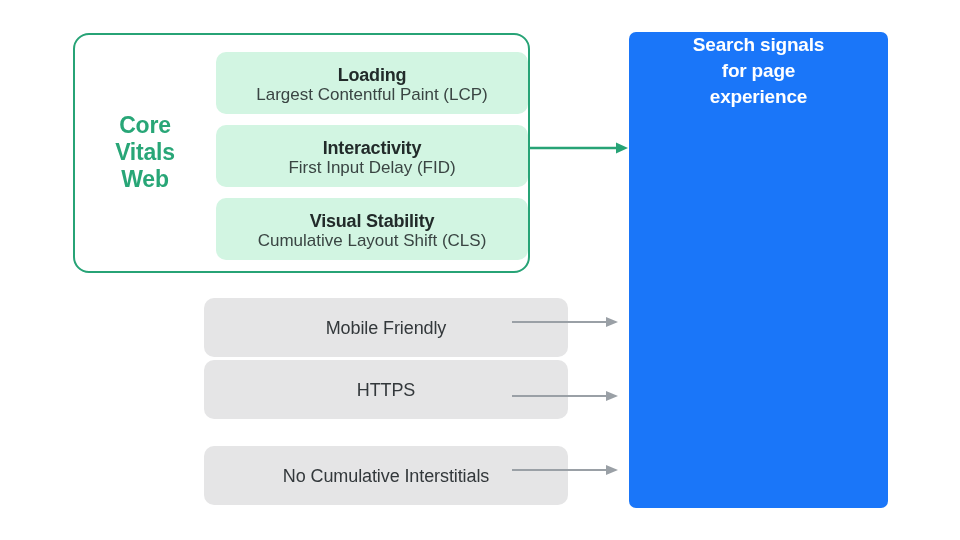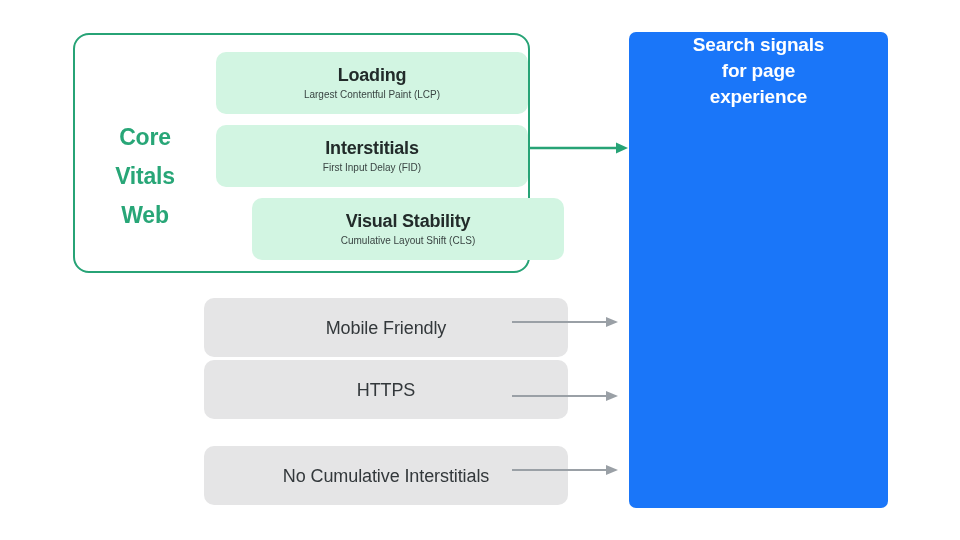--- a/index.html
+++ b/index.html
@@ -38,48 +38,48 @@
     left: 100px;
     top: 112px;
     width: 90px;
     text-align: center;
     color: #28a677;
     font-size: 23px;
     font-weight: 700;
     line-height: 27px;
     letter-spacing: -0.2px;
   }
-  .cwv-label span { display: block; margin-top: 12px; }
+  .cwv-label span { display: block; }
 
   
   .metric-card {
     position: absolute;
     left: 216px;
     width: 312px;
     height: 62px;
     background: #d2f5e2;
     border-radius: 10px;
     display: flex;
     flex-direction: column;
     align-items: center;
     justify-content: center;
   }
   .metric-card.m0 { top: 52px; }
   .metric-card.m1 { top: 125px; }
-  .metric-card.m2 { top: 198px; margin-left: 36px; }
+  .metric-card.m2 { top: 198px; }
 
   .metric-title {
     font-size: 18px;
     font-weight: 700;
     color: #222b2a;
     line-height: 22px;
     letter-spacing: -0.2px;
   }
   .metric-sub {
-    font-size: 10px;
+    font-size: 17px;
     font-weight: 400;
     color: #3a4543;
     line-height: 16px;
     margin-top: 1px;
   }
 
   
   .gray-box {
     position: absolute;
     left: 204px;
@@ -148,21 +148,21 @@
     <span>Vitals</span>
     <span>Web</span>
   </div>
 
   <div class="metric-card m0">
     <div class="metric-title">Loading</div>
     <div class="metric-sub">Largest Contentful Paint (LCP)</div>
   </div>
 
   <div class="metric-card m1">
-    <div class="metric-title">Interstitials</div>
+    <div class="metric-title">Interactivity</div>
     <div class="metric-sub">First Input Delay (FID)</div>
   </div>
 
   <div class="metric-card m2">
     <div class="metric-title">Visual Stability</div>
     <div class="metric-sub">Cumulative Layout Shift (CLS)</div>
   </div>
 
   <div class="gray-box g0">
     <div class="gray-label">Mobile Friendly</div>

